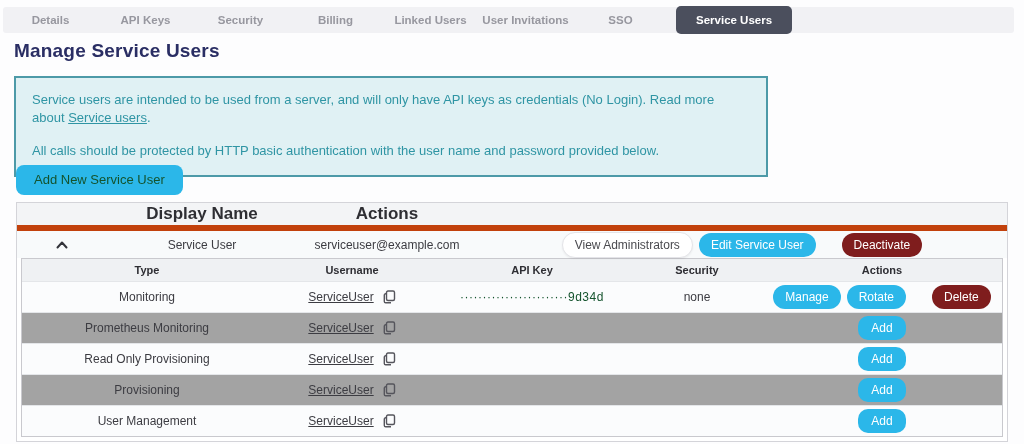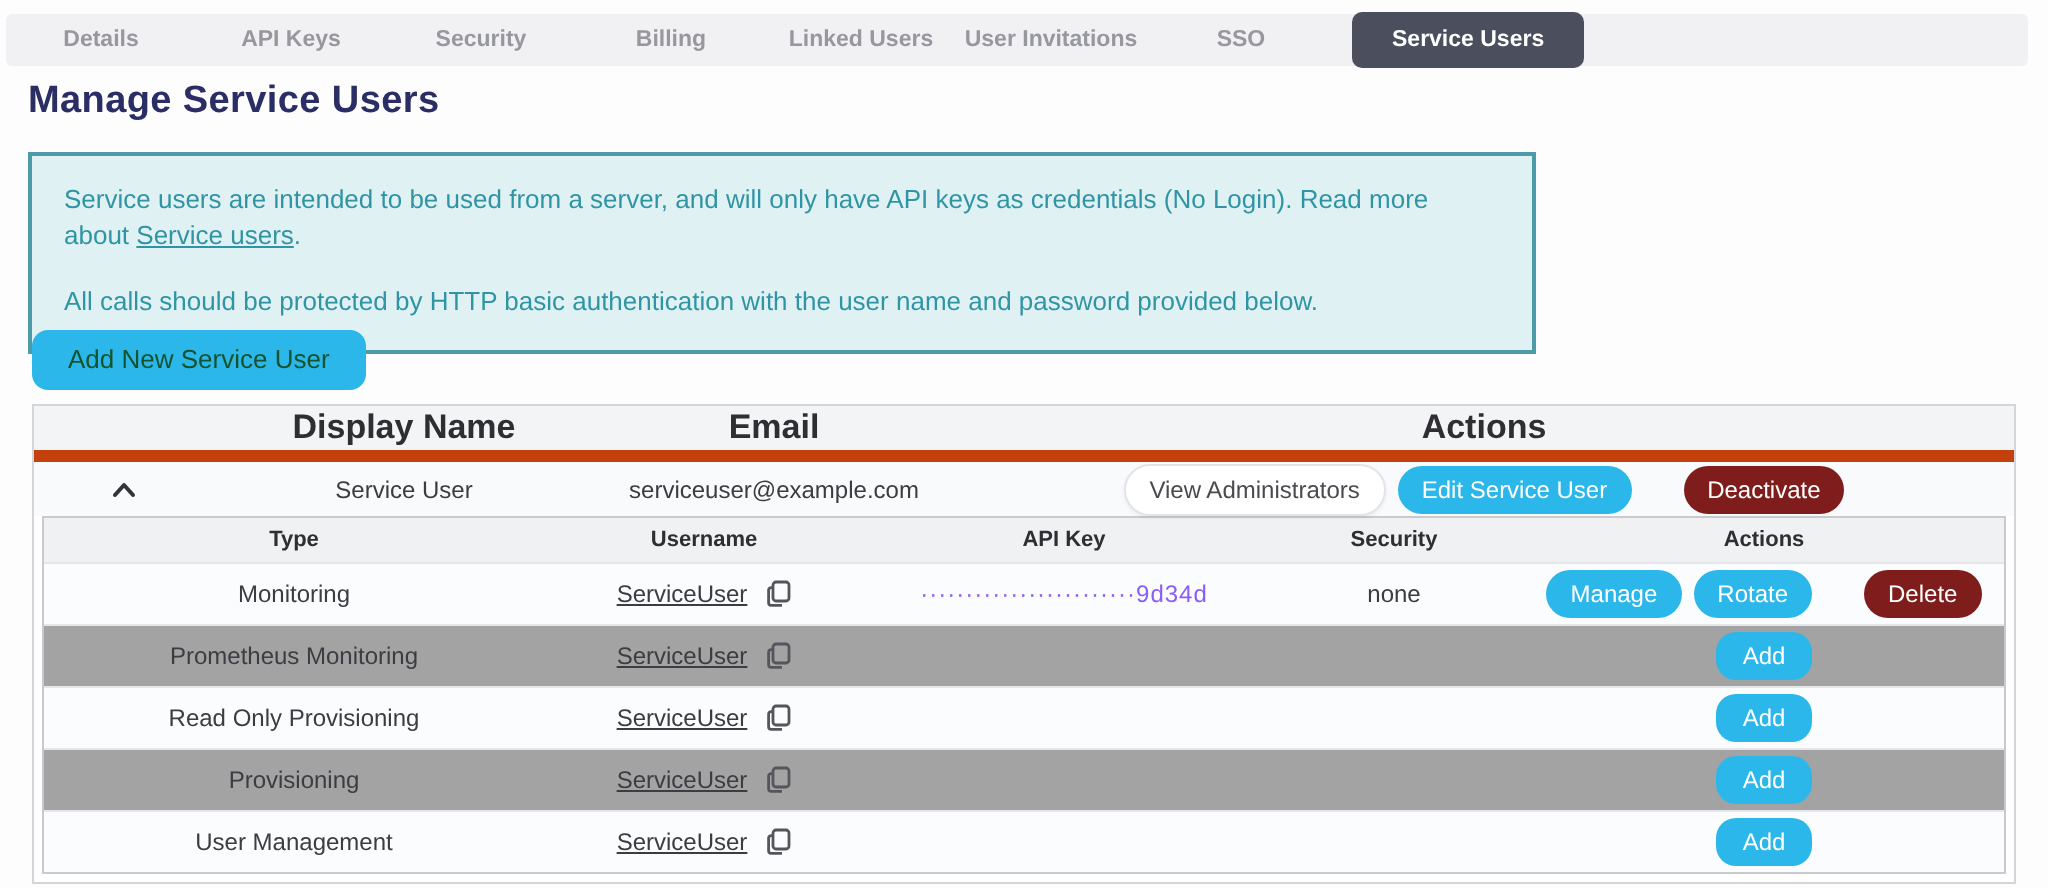--- a/index.html
+++ b/index.html
@@ -95,21 +95,21 @@
     align-items:center;
   }
   .k-header {
     height:22px; background:#eff1f3;
     font-size:11px; font-weight:700; color:#2e2e33;
   }
   .k-row { height:31px; background:#fbfcfd; border-top:1px solid #e4e6e9; font-size:12px; }
   .k-row.alt { background:#a3a3a3; }
   .user-cell { display:flex; justify-content:center; align-items:flex-end; gap:9px;text-decoration:underline; }
   .copy-icon { display:inline-flex; cursor:pointer; }
-  .api-key { color:#8b5cf6; letter-spacing:.5px; }
+  .api-key { color:#14532d; letter-spacing:.5px; }
 </style>
 </head>
 <body>
 
 <nav class="tab-bar">
   <div class="tab">Details</div>
   <div class="tab">API Keys</div>
   <div class="tab">Security</div>
   <div class="tab">Billing</div>
   <div class="tab">Linked Users</div>
@@ -125,21 +125,20 @@
   <p>All calls should be protected by HTTP basic authentication with the user name and password provided below.</p>
 </div>
 
 <button class="add-new-btn">Add New Service User</button>
 
 <div class="users-table">
 
   <div class="u-header">
     <div class="cell-c"></div>
     <div class="cell-c">Display Name</div>
-    <div class="cell-c">Email</div>
     <div class="cell-c">Actions</div>
   </div>
 
   <div class="u-row">
     <div class="caret-cell">
       <span>
         <svg width="12" height="8" viewBox="0 0 12 8">
             <polyline points="1.5,6.5 6,1.5 10.5,6.5" fill="none" stroke="#33333a" stroke-width="2" stroke-linecap="round" stroke-linejoin="round"></polyline>
           </svg>
       </span>

